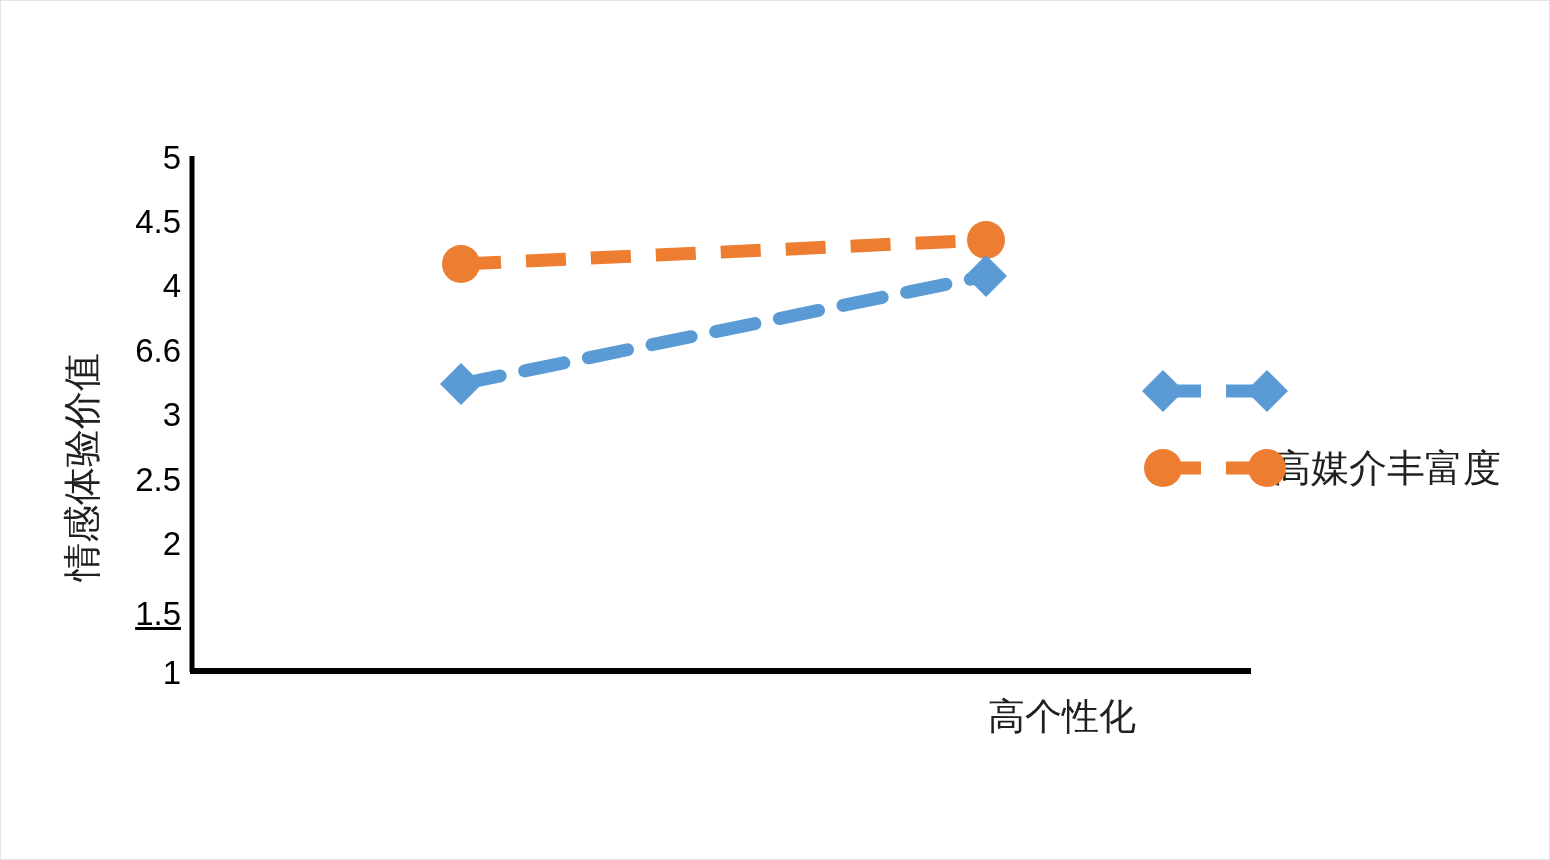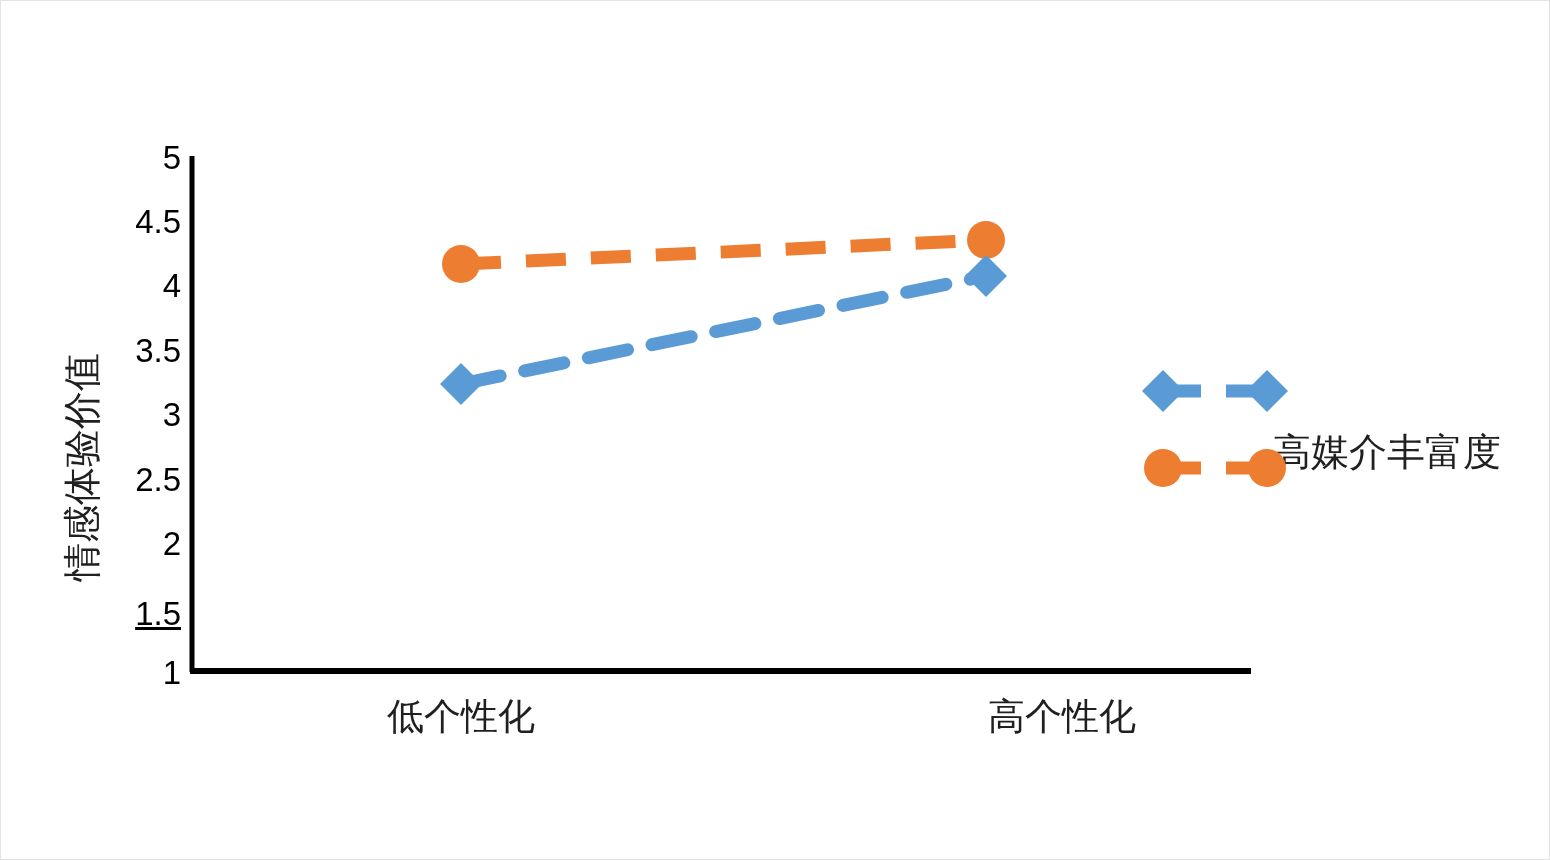--- a/index.html
+++ b/index.html
@@ -63,31 +63,30 @@
 </head>
 <body>
 
 <div id="canvas">
 
   <div id="y-axis-title" style="left: 62px; top: 580px;">情感体验价值</div>
 
   <div class="tick-label" style="left: 100px; top: 140px;  width: 80px;">5</div>
   <div class="tick-label" style="left: 100px; top: 204px; width: 80px;">4.5</div>
   <div class="tick-label" style="left: 100px; top: 268px; width: 80px;">4</div>
-  <div class="tick-label" style="left: 100px; top: 333px; width: 80px;">3.5</div>
+  <div class="tick-label" style="left: 100px; top: 333px; width: 80px;">6.6</div>
   <div class="tick-label" style="left: 100px; top: 397px; width: 80px;">3</div>
   <div class="tick-label" style="left: 100px; top: 462px; width: 80px;">2.5</div>
   <div class="tick-label" style="left: 100px; top: 526px; width: 80px;">2</div>
   <div class="tick-label" style="left: 100px; top: 596px; width: 80px; text-decoration: underline;">1.5</div>
   <div class="tick-label" style="left: 100px; top: 655px; width: 80px;">1</div>
 
-  <div class="cat-label" style="left: 310px; top: 697px; width: 300px;">低个性化</div>
   <div class="cat-label" style="left: 835px; top: 697px; width: 300px; text-align: right;">高个性化</div>
 
-  <div class="legend-label" style="left: 1272px; top: 432px;">高媒介丰富度</div>
+  <div class="legend-label" style="left: 1272px; top: 448px;">高媒介丰富度</div>
 
   <svg id="plot-svg" viewBox="0 0 1550 860">
 
     <line x1="191" y1="155" x2="191" y2="671" stroke="#000000" stroke-width="5"></line>
     <line x1="189" y1="670" x2="1250" y2="670" stroke="#000000" stroke-width="6"></line>
 
     <g>
       <line x1="460" y1="263" x2="985" y2="239" stroke="#ED7D31" stroke-width="13" stroke-dasharray="40 25" stroke-linecap="butt"></line>
       <circle cx="460" cy="263" r="19" fill="#ED7D31"></circle>
       <circle cx="985" cy="239" r="19" fill="#ED7D31"></circle>

